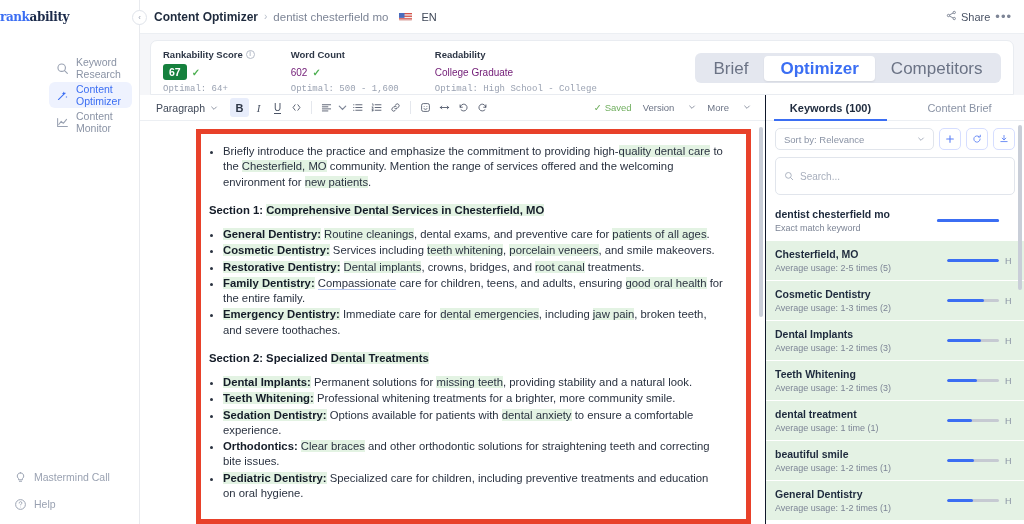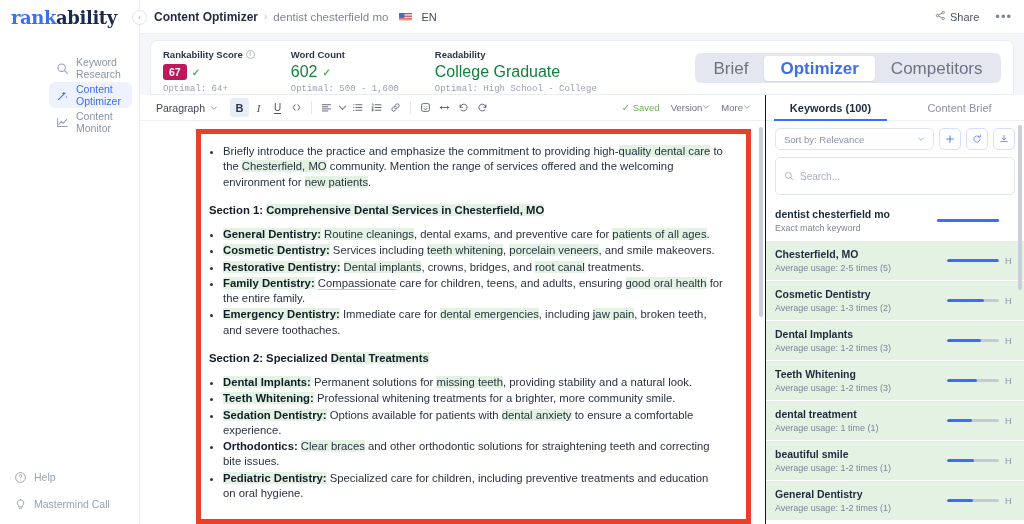--- a/index.html
+++ b/index.html
@@ -15,23 +15,22 @@
   .sidebar {
     width: 140px; height: 524px;
     background: #ffffff;
     border-right: 1px solid #e8eaee;
     flex: 0 0 140px;
     display: flex; flex-direction: column;
     position: relative;
   }
   .brand {
     height: 34px; display: flex; align-items: center;
-    padding-left: 11px;
     font-family: "DejaVu Serif", serif;
-    font-size: 18px; letter-spacing: -0.4px;
+    font-size: 12px; letter-spacing: -0.4px;
   }
   .brand .b-rank { color: #3b6ef3; font-weight: 700; }
   .brand .b-ability { color: #1b2a4a; font-weight: 700; }
   .nav { margin-top: 20px; margin-left: 42px; }
   .nav-item {
     display: flex; align-items: center; gap: 7px;
     height: 26px; margin: 1px 7px; padding-left: 7px;
     border-radius: 6px;
     font-size: 10.5px; color: #8a93a5;
     cursor: pointer;
@@ -61,21 +60,21 @@
     padding: 0 12px 0 14px;
     border-bottom: 1px solid #eceff3;
     flex: 0 0 34px;
   }
   .crumb { display: flex; align-items: center; gap: 6px; font-size: 11.5px; }
   .crumb .c-main { color: #1e2a3d; font-weight: 600; font-size: 12px; }
   .crumb .c-sep { color: #b6bdc9; font-size: 10px; }
   .crumb .c-sub { color: #7d8596; font-size: 11.5px; }
   .flag { width: 13px; height: 9px; border-radius: 1px; overflow: hidden; display: inline-block; position: relative; margin-left: 5px; vertical-align: middle; }
   .lang { color: #3f4858; font-size: 11px; margin-left: 3px; }
-  .topbar-right { margin-left: auto; display: flex; align-items: flex-start; gap: 16px; }
+  .topbar-right { margin-left: auto; display: flex; align-items: flex-start; gap: 5px; }
   .share-btn { display: flex; align-items: center; gap: 4px; font-size: 11px; color: #4a5365; cursor: pointer; }
   .dots { color: #7d8596; font-size: 13px; letter-spacing: 1px; cursor: pointer; line-height: 1; }
 
   
   .stats-band {
     background: #f5f6f9;
     padding: 6px 0 0 0;
     flex: 0 0 auto;
   }
   .stats-card {
@@ -84,24 +83,24 @@
     margin: 0 10px 0 10px;
     padding: 8px 12px 6px 12px;
     display: flex; align-items: flex-start;
     position: relative;
     height: 55px;
   }
   .stat { margin-right: 36px; }
   .stat-label { font-size: 9.5px; color: #2d3646; font-weight: 600; display: flex; align-items: center; gap: 3px; }
   .stat-val { margin-top: 4px; display: flex; align-items: center; gap: 5px; height: 16px; }
   .badge-score {
-    background: #be185d; color: #fff; font-size: 10.5px; font-weight: 700;
+    background: #15803d; color: #fff; font-size: 10.5px; font-weight: 700;
     border-radius: 3px; padding: 1px 6px; line-height: 14px;
   }
-  .blue-val { color: #15803d; font-size: 16px; font-weight: 500; }
+  .blue-val { color: #701a75; font-size: 10px; font-weight: 500; }
   .check { color: #4caf50; font-size: 10px; font-weight: 700; }
   .stat-sub { font-size: 9px; color: #9aa2b2; margin-top: 4px; font-family: Liberation Mono, monospace; }
   .info-i {
     width: 9px; height: 9px; border-radius: 50%; border: 1px solid #b6bdc9;
     color: #b6bdc9; font-size: 6.5px; display: inline-flex; align-items: center; justify-content: center;
     font-style: normal; line-height: 1;
   }
   .seg {
     position: absolute; right: 12px; top: 12px;
     background: #e4e7ef; border-radius: 6px; padding: 2.5px;
@@ -134,21 +133,21 @@
   }
   .tb-btn {
     width: 19px; height: 19px; display: flex; align-items: center; justify-content: center;
     border-radius: 3px; cursor: pointer; color: #4a5365; font-size: 11px; flex: 0 0 19px;
   }
   .tb-btn.on { background: #e8edfb; }
   .tb-btn svg { width: 11px; height: 11px; display: block; }
   .tb-div { width: 1px; height: 13px; background: #e4e7ed; margin: 0 5px; flex: 0 0 1px; }
   .tb-right { margin-left: auto; display: flex; align-items: center; gap: 11px; padding-right: 4px; }
   .tb-saved { font-size: 9.5px; color: #6fae5e; display: flex; align-items: center; gap: 3px; }
-  .tb-menu { font-size: 9.5px; color: #6b7385; display: flex; align-items: center; gap: 0; cursor: pointer; }
+  .tb-menu { font-size: 9.5px; color: #6b7385; display: flex; align-items: center; gap: 14px; cursor: pointer; }
 
   .ed-scroll { flex: 1; overflow: hidden; position: relative; background: #fff; padding: 8px 14px 0 56px; }
   .doc {
     border: 5px solid #e8412a; background: #fff;
     padding: 10px 22px 10px 8px;
     height: 100%;
     font-size: 11.3px; line-height: 1.35; color: #2a3240;
   }
   .doc ul { margin: 0 0 0 14px; }
   .doc li { margin-bottom: 1px; }
@@ -250,36 +249,36 @@
               <path d="M3.4 10.5 L6.4 6.6 L9 9 L13 4.2"></path>
             </svg>
         </span>
         <span>Content Monitor</span>
       </div>
     </nav>
 
     <div class="sidebar-bottom">
       <div class="nav-item">
         <span class="ic">
+          <svg viewBox="0 0 16 16" fill="none" stroke="#9aa2b2" stroke-width="1.2" stroke-linecap="round">
+              <path d="M8 2.2a4 4 0 0 0-2.4 7.2v1.4h4.8V9.4A4 4 0 0 0 8 2.2Z"></path>
+              <path d="M6.6 12.6h2.8"></path>
+            </svg>
+        </span>
+        <span>Mastermind Call</span>
+      </div>
+      <div class="nav-item">
+        <span class="ic">
           <svg viewBox="0 0 16 16" fill="none" stroke="#9aa2b2" stroke-width="1.2">
               <circle cx="8" cy="8" r="6"></circle>
               <path d="M6.4 6.2c0-1 .8-1.7 1.7-1.7s1.6.7 1.6 1.6c0 1.2-1.5 1.2-1.5 2.4" stroke-linecap="round"></path>
               <circle cx="8.1" cy="11" r=".55" fill="#9aa2b2" stroke="none"></circle>
             </svg>
         </span>
         <span>Help</span>
-      </div>
-      <div class="nav-item">
-        <span class="ic">
-          <svg viewBox="0 0 16 16" fill="none" stroke="#9aa2b2" stroke-width="1.2" stroke-linecap="round">
-              <path d="M8 2.2a4 4 0 0 0-2.4 7.2v1.4h4.8V9.4A4 4 0 0 0 8 2.2Z"></path>
-              <path d="M6.6 12.6h2.8"></path>
-            </svg>
-        </span>
-        <span>Mastermind Call</span>
       </div>
     </div>
   </aside>
 
   <div class="collapse-btn">
     <span>‹</span>
   </div>
 
   <div class="main">
 

